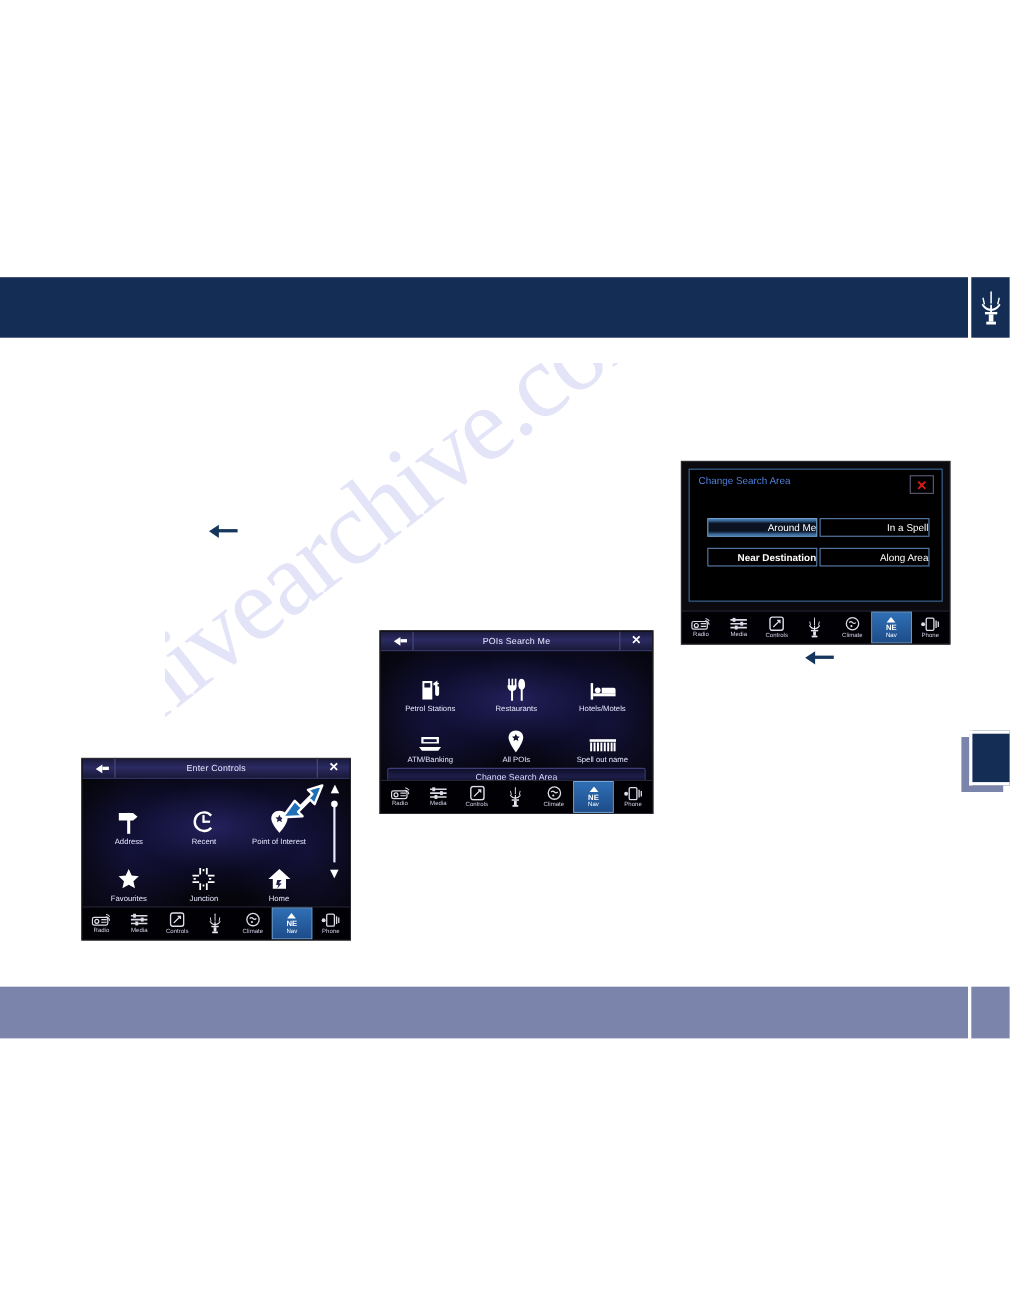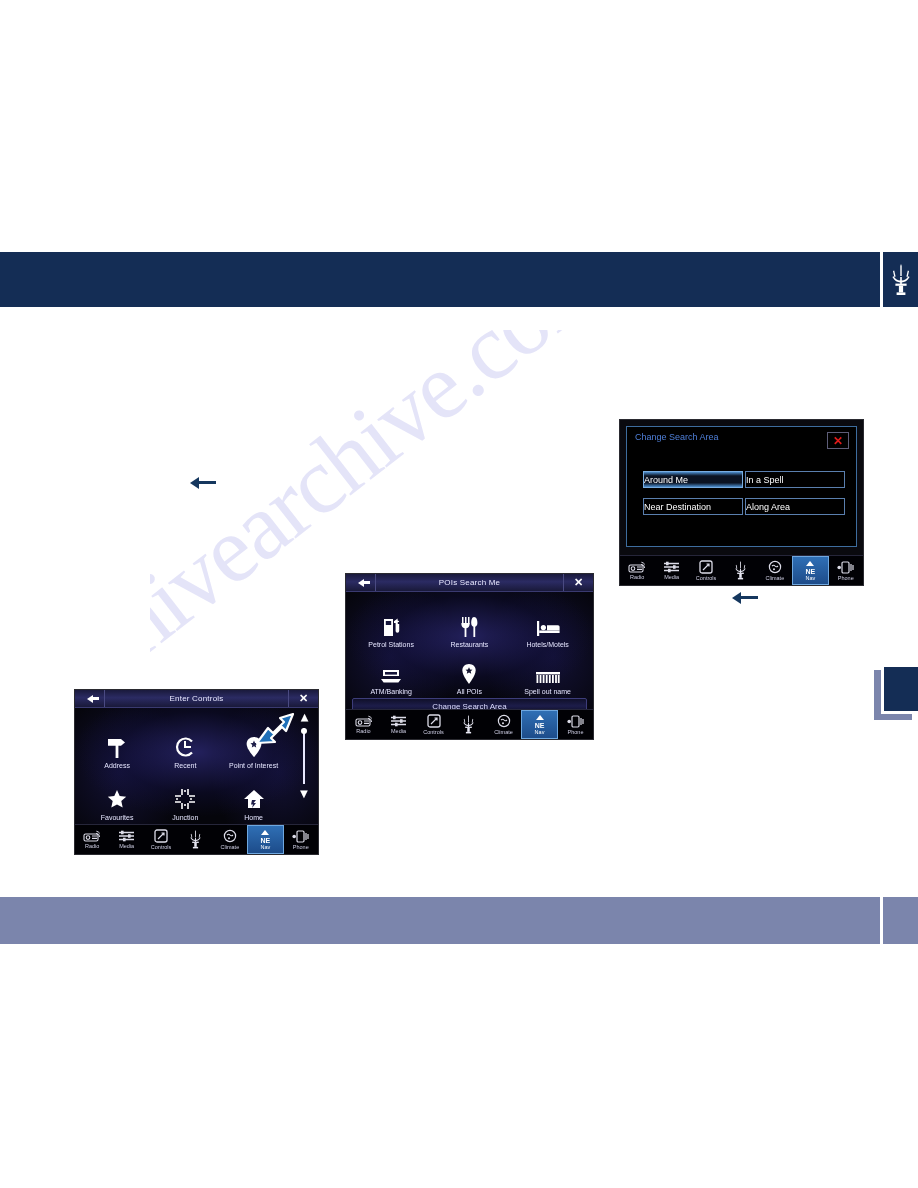--- a/index.html
+++ b/index.html
@@ -231,21 +231,21 @@
     position: absolute; right: 7px; top: 5px;
     width: 22px; height: 17px;
     border: 1px solid #5d5d78;
     display: flex; align-items: center; justify-content: center;
     color: #e01a1a; font-size: 12px; font-weight: bold; line-height: 1;
     background: #000;
   }
   .csa-btn {
     position: absolute;
     width: 100px; height: 17px;
-    display: flex; align-items: center; justify-content: flex-start;
+    display: flex; align-items: center; justify-content: flex-end;
     font-size: 9px; color: #ffffff;
     border: 1px solid #5a7fae;
     background: #000000;
   }
   .csa-btn.selected {
     background: linear-gradient(to bottom, #4d8fd0 0%, #0b1322 26%, #0b1322 72%, #4d8fd0 100%);
     border-color: #79aee2;
   }
 </style>
 </head>
@@ -656,21 +656,21 @@
     <div class="csa-close">
       <span>✕</span>
     </div>
 
     <div class="csa-btn selected" style="left:16px; top:44px;">
       <span>Around Me</span>
     </div>
     <div class="csa-btn" style="left:118px; top:44px;">
       <span>In a Spell</span>
     </div>
-    <div class="csa-btn" style="left:16px; top:71px;">
+    <div class="csa-btn" style="left:16px; top:71px;font-weight:bold;">
       <span>Near Destination</span>
     </div>
     <div class="csa-btn" style="left:118px; top:71px;">
       <span>Along Area</span>
     </div>
   </div>
 
   <div class="hmi-nav" style="position:absolute; left:0; right:0; bottom:0; height:30px;">
     <div class="nav-item">
       <span class="nicon">

